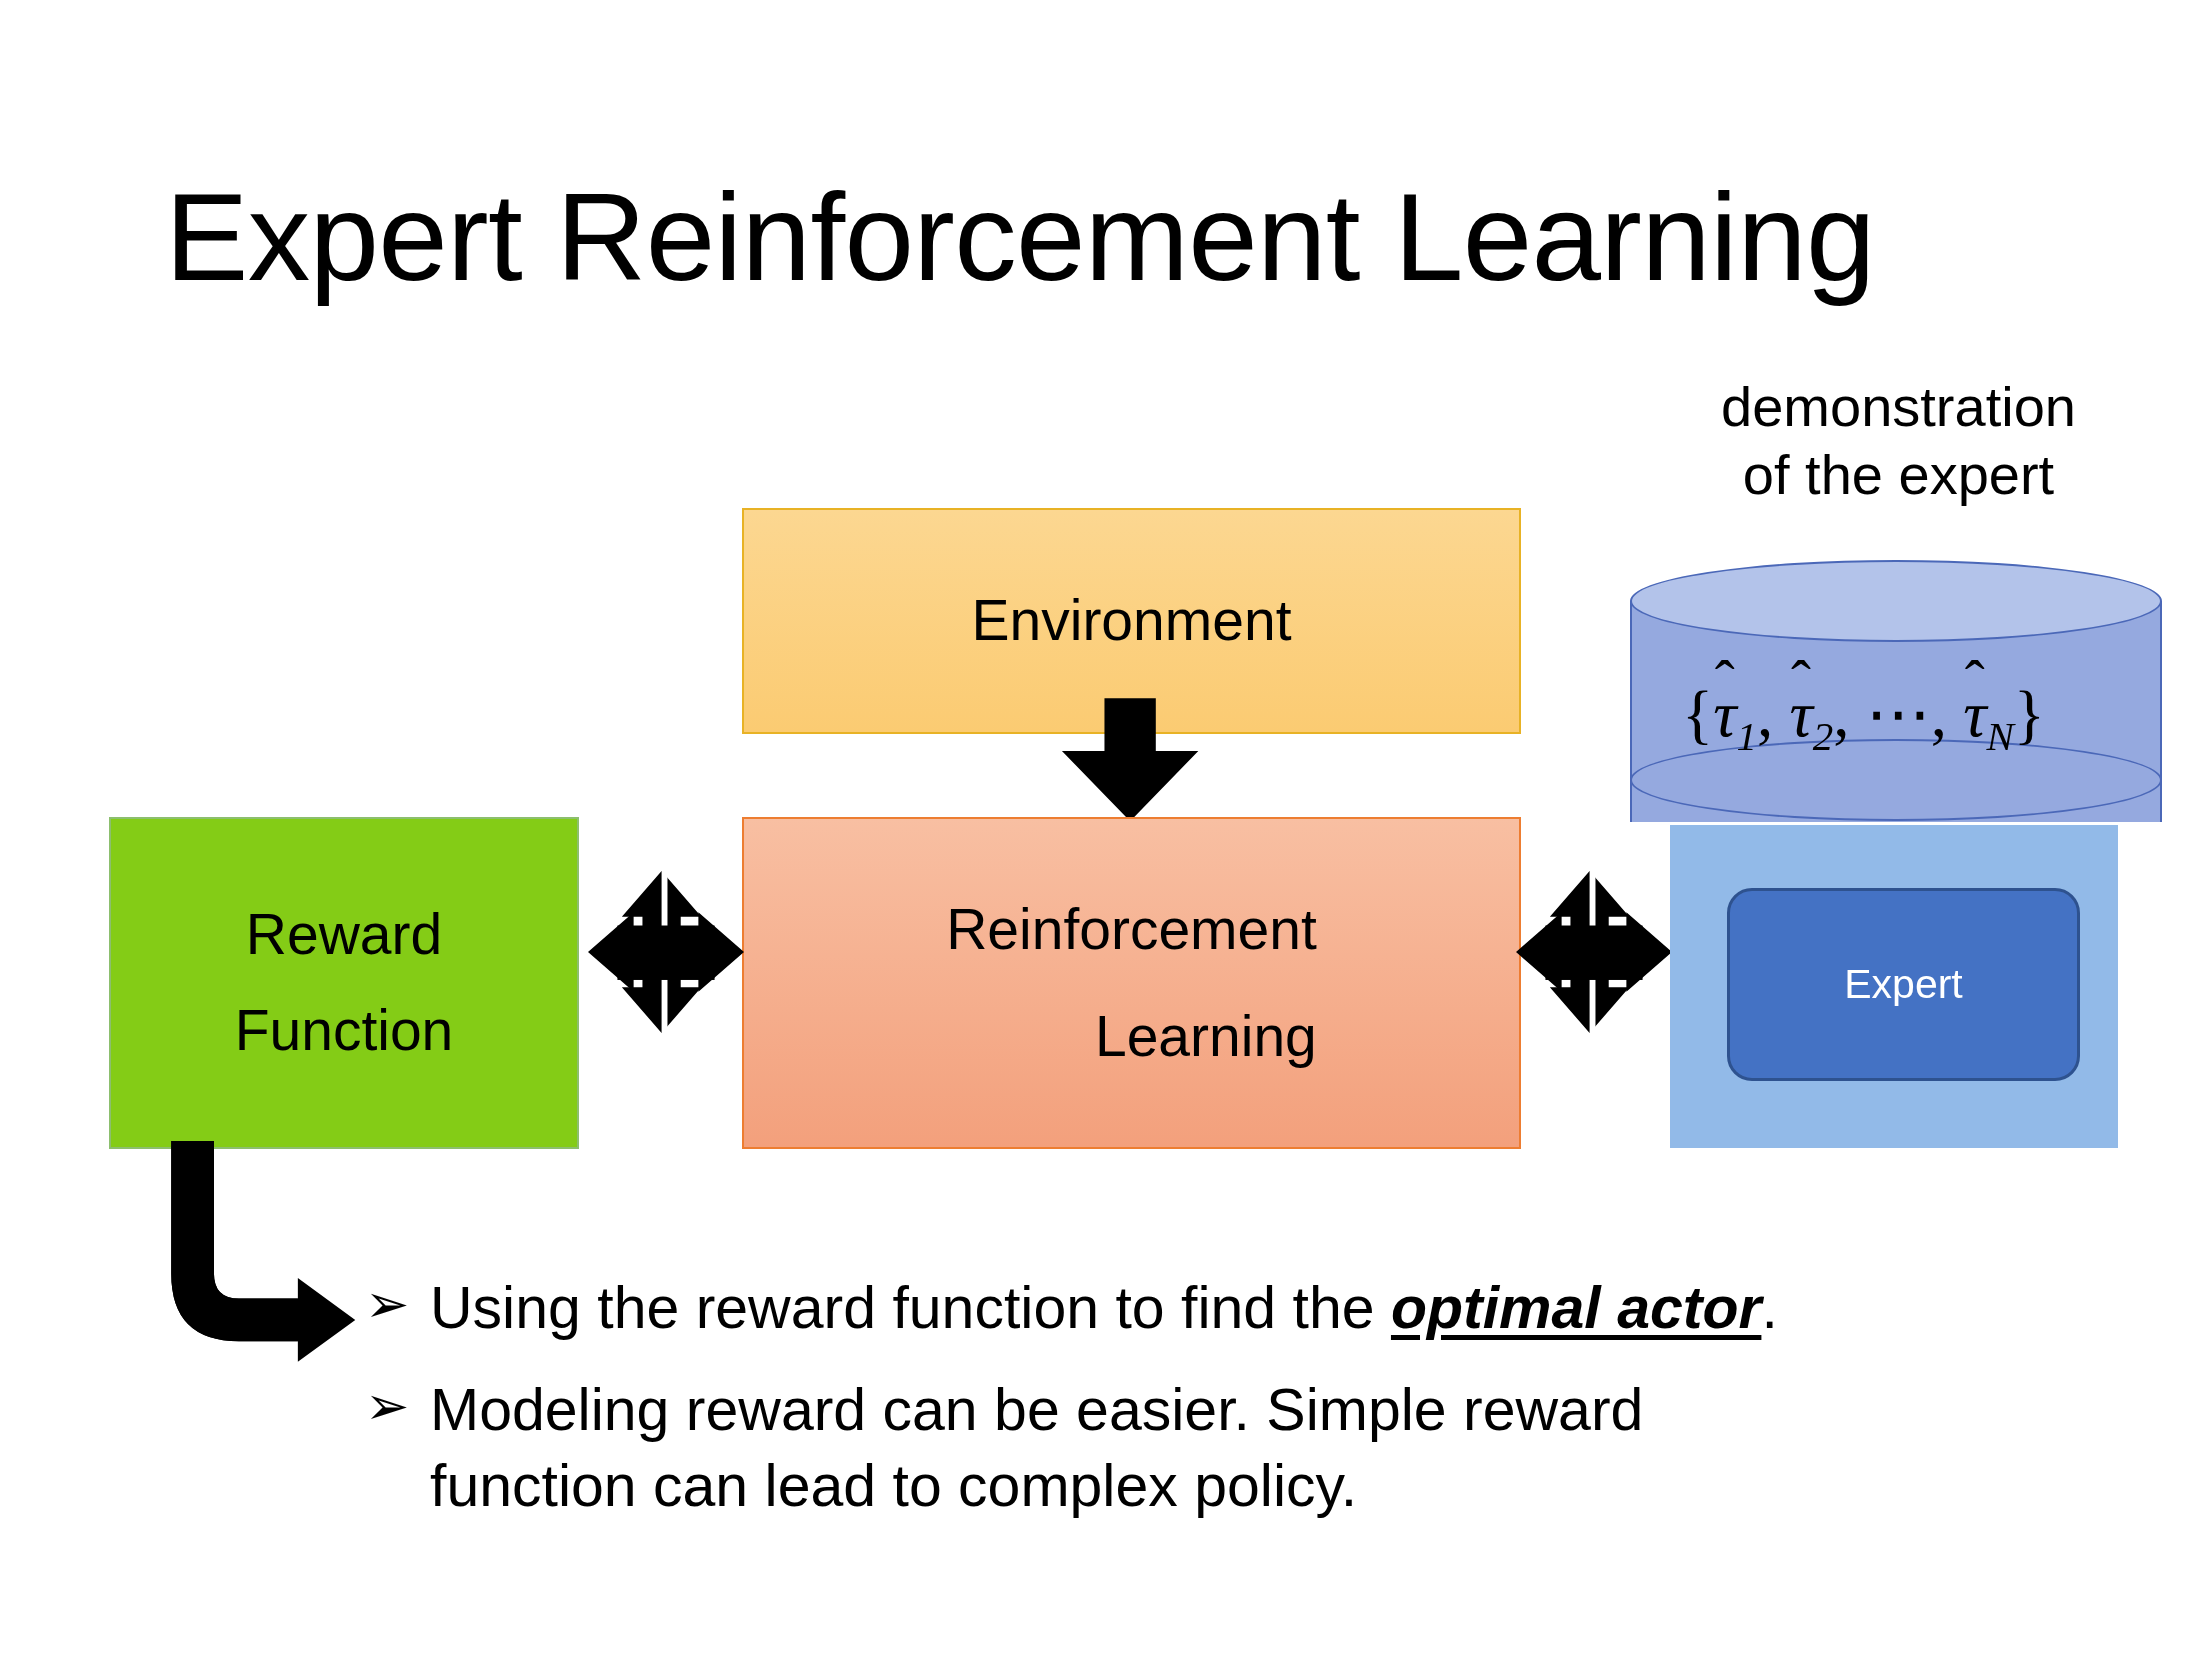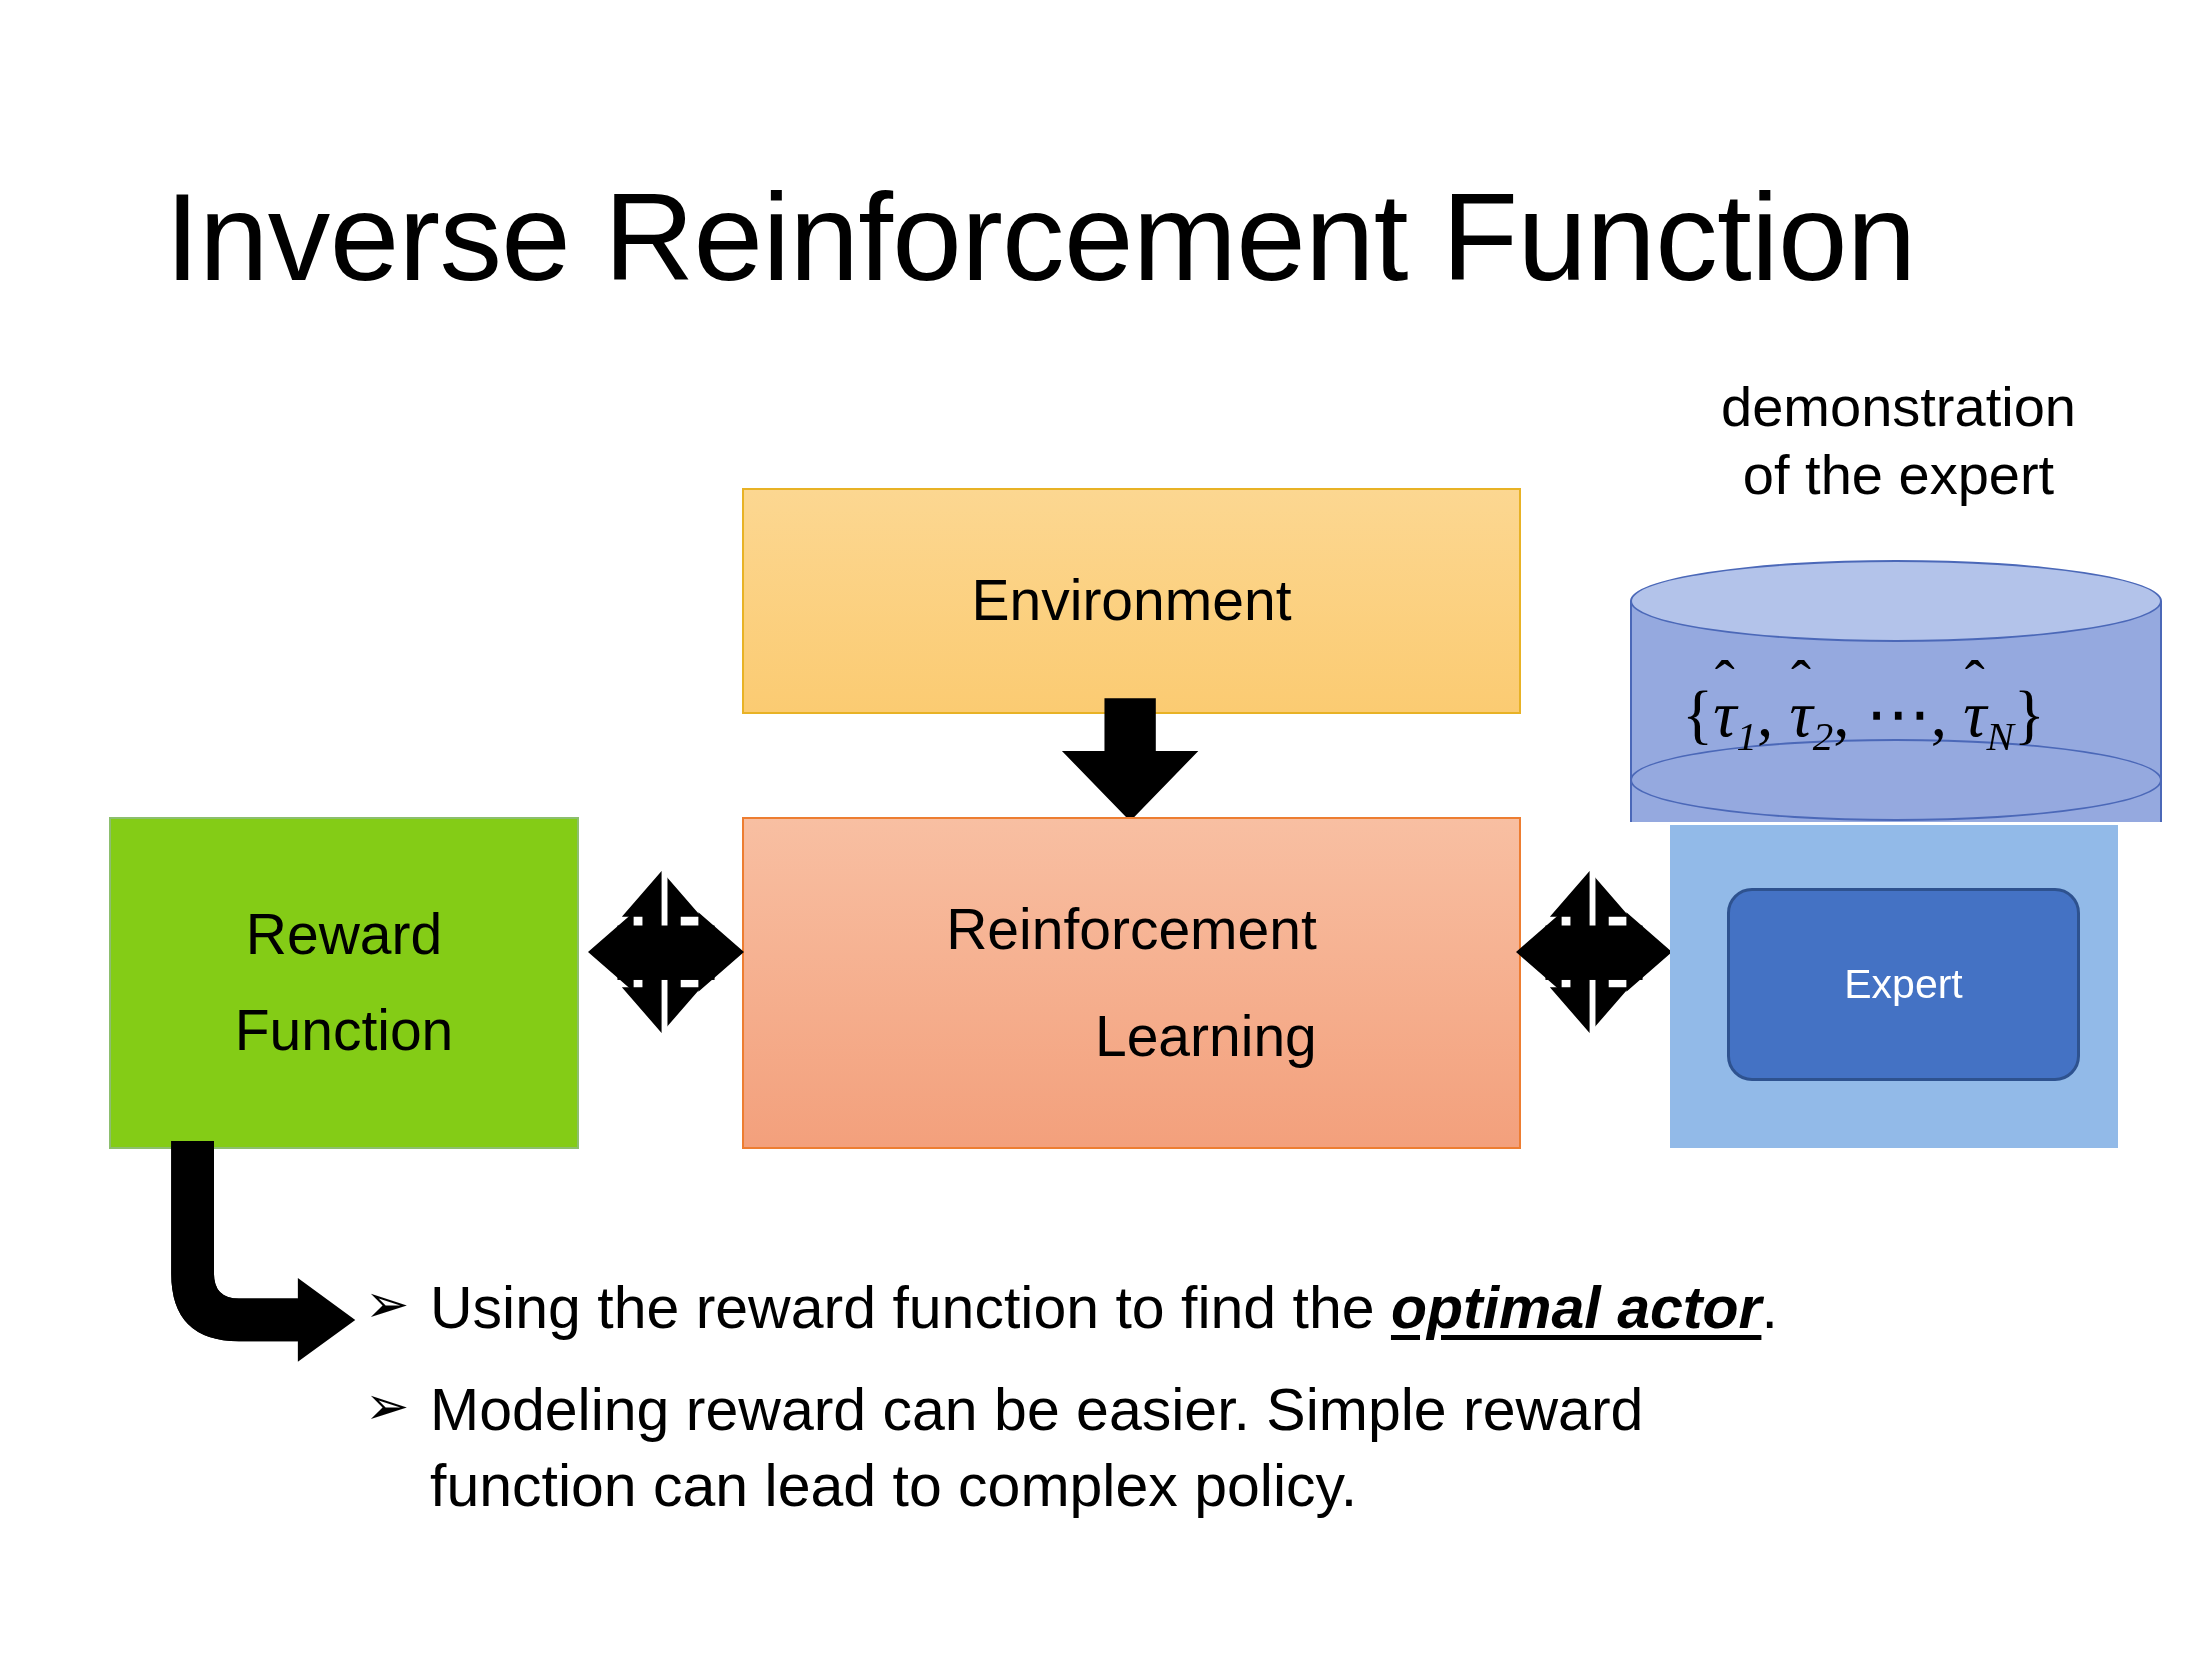--- a/index.html
+++ b/index.html
@@ -42,21 +42,21 @@
     align-items: center;
     justify-content: center;
     text-align: center;
     font-size: 57px;
     line-height: 1.32;
     color: #000000;
   }
 
   #env-box {
     left: 742px;
-    top: 488px;
+    top: 508px;
     width: 779px;
     height: 226px;
     background: linear-gradient(180deg, #FCD791 0%, #FBCB72 100%);
     border: 2.2px solid #E8B225;
   }
 
   #rl-box {
     left: 742px;
     top: 817px;
     width: 779px;
@@ -213,21 +213,21 @@
     font-style: italic;
     text-decoration: underline;
     text-underline-offset: 7.4px;
   }
 </style>
 </head>
 <body>
 
 <div id="slide">
 
-  <div id="slide-title">Inverse Reinforcement Function</div>
+  <div id="slide-title">Expert Reinforcement Learning</div>
 
   <div class="proc-box" id="env-box">
     <span>Environment</span>
   </div>
 
   <svg id="arrow-env-rl" class="arrow-svg" viewBox="0 0 210 170">
     <polygon points="62,0 132,0 132,72 190,72 97,168 4,72 62,72" fill="#000000"></polygon>
   </svg>
 
   <div class="proc-box" id="rl-box">

